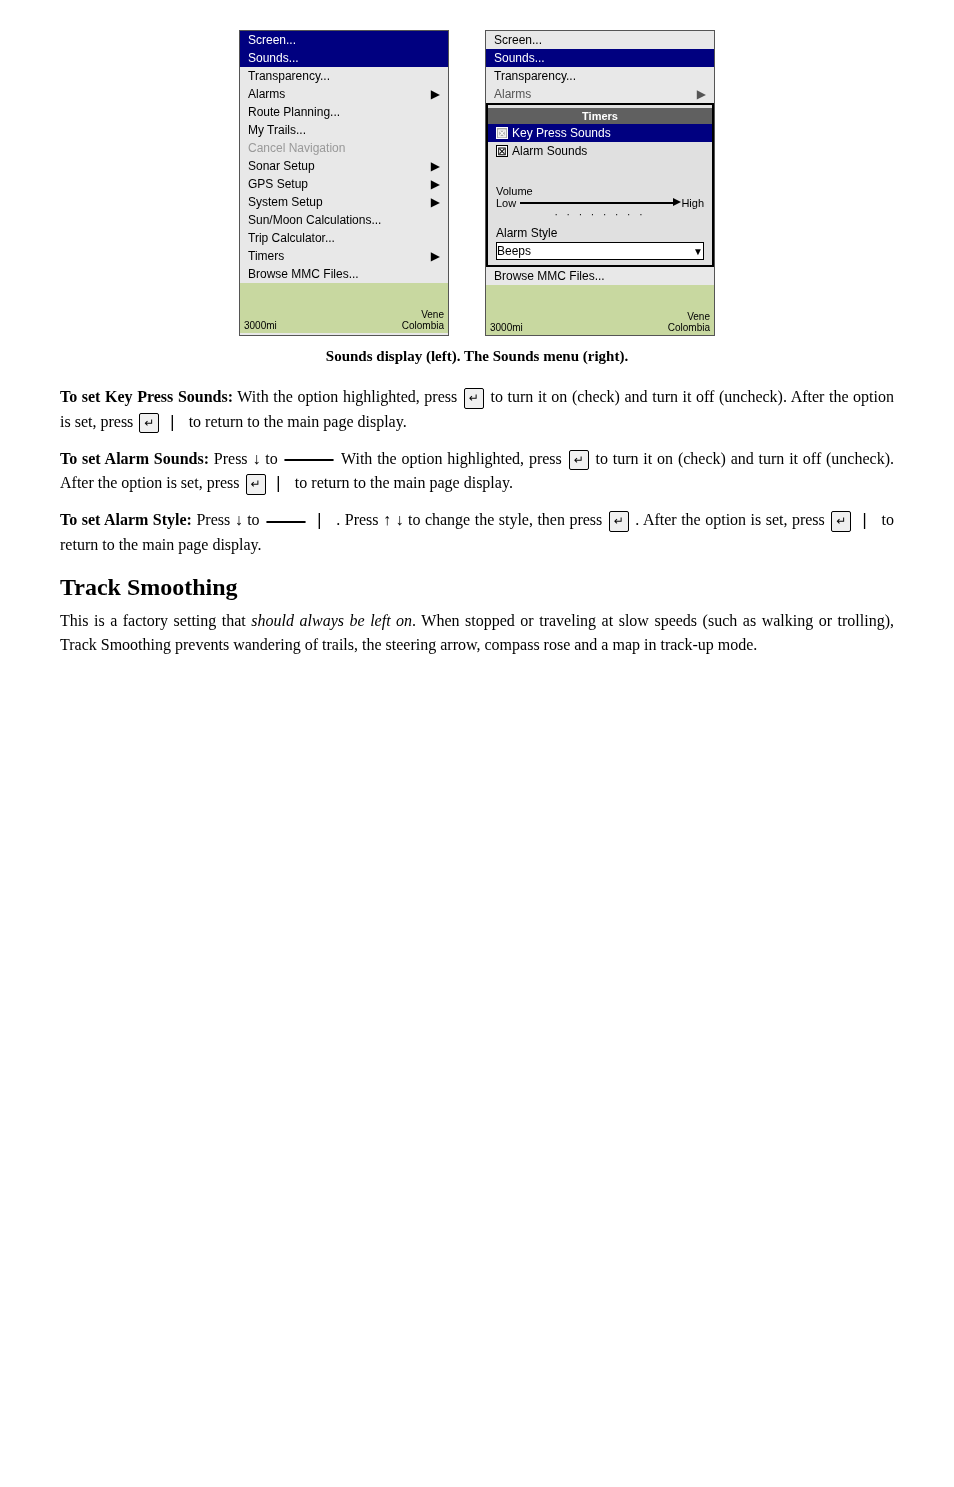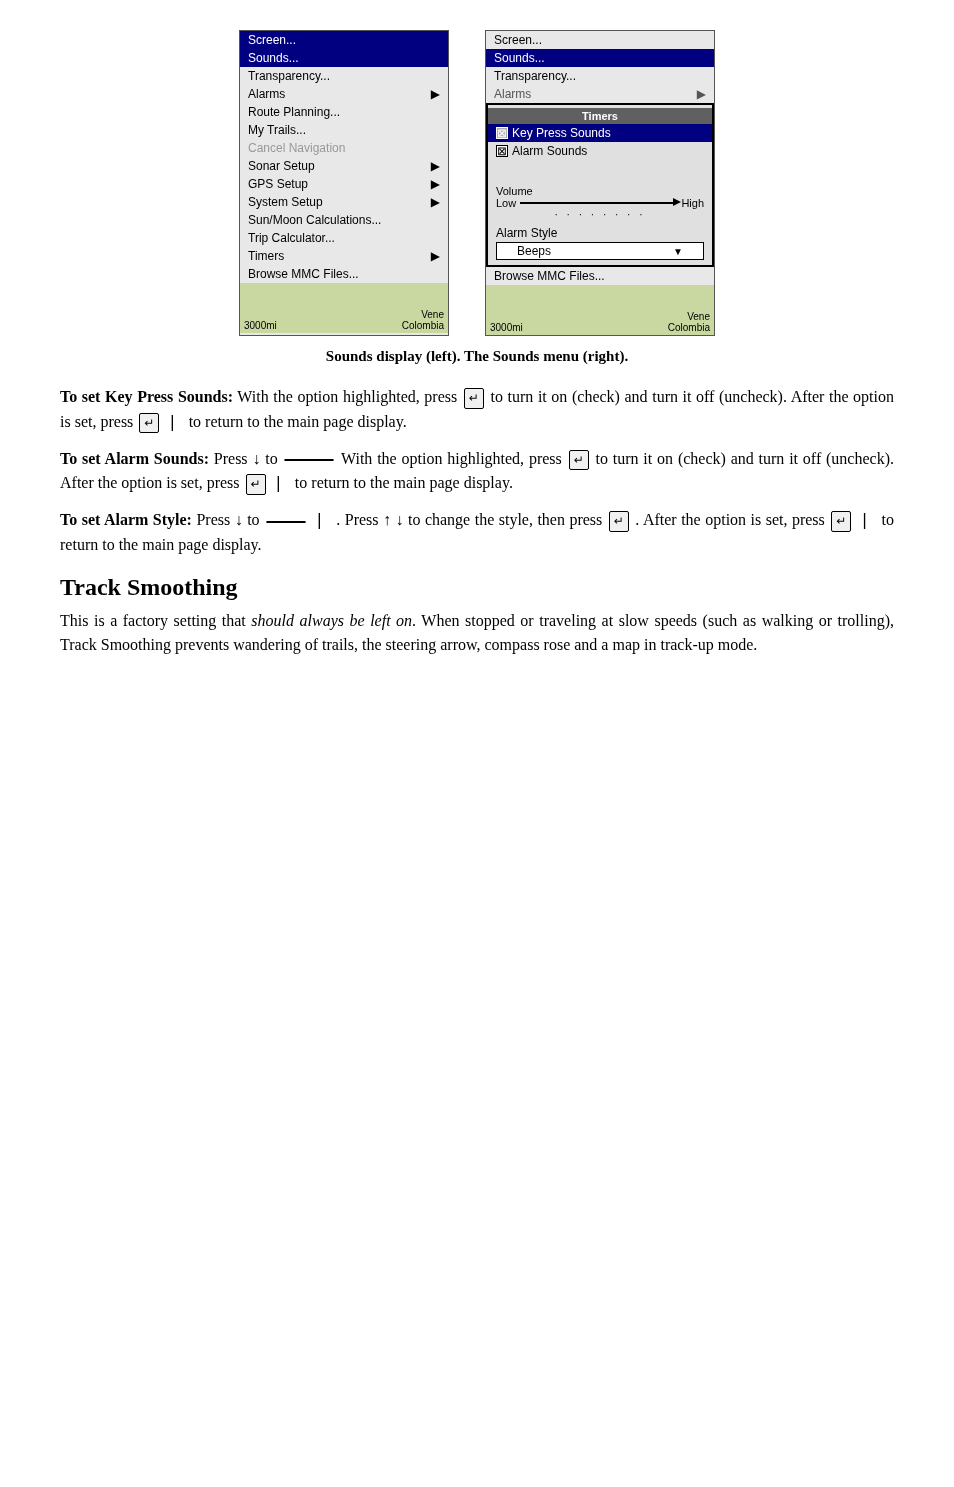--- a/index.html
+++ b/index.html
@@ -126,21 +126,21 @@
     }
 
     .alarm-style-section {
       padding: 2px 8px;
       font-size: 12px;
     }
 
     .select-box {
       border: 1px solid #000;
       background: white;
-      padding: 1px 20px;
+      padding: 1px 0;
       display: flex;
       justify-content: space-between;
       align-items: center;
       font-size: 12px;
     }
 
     .select-arrow {
       font-size: 10px;
     }
 

